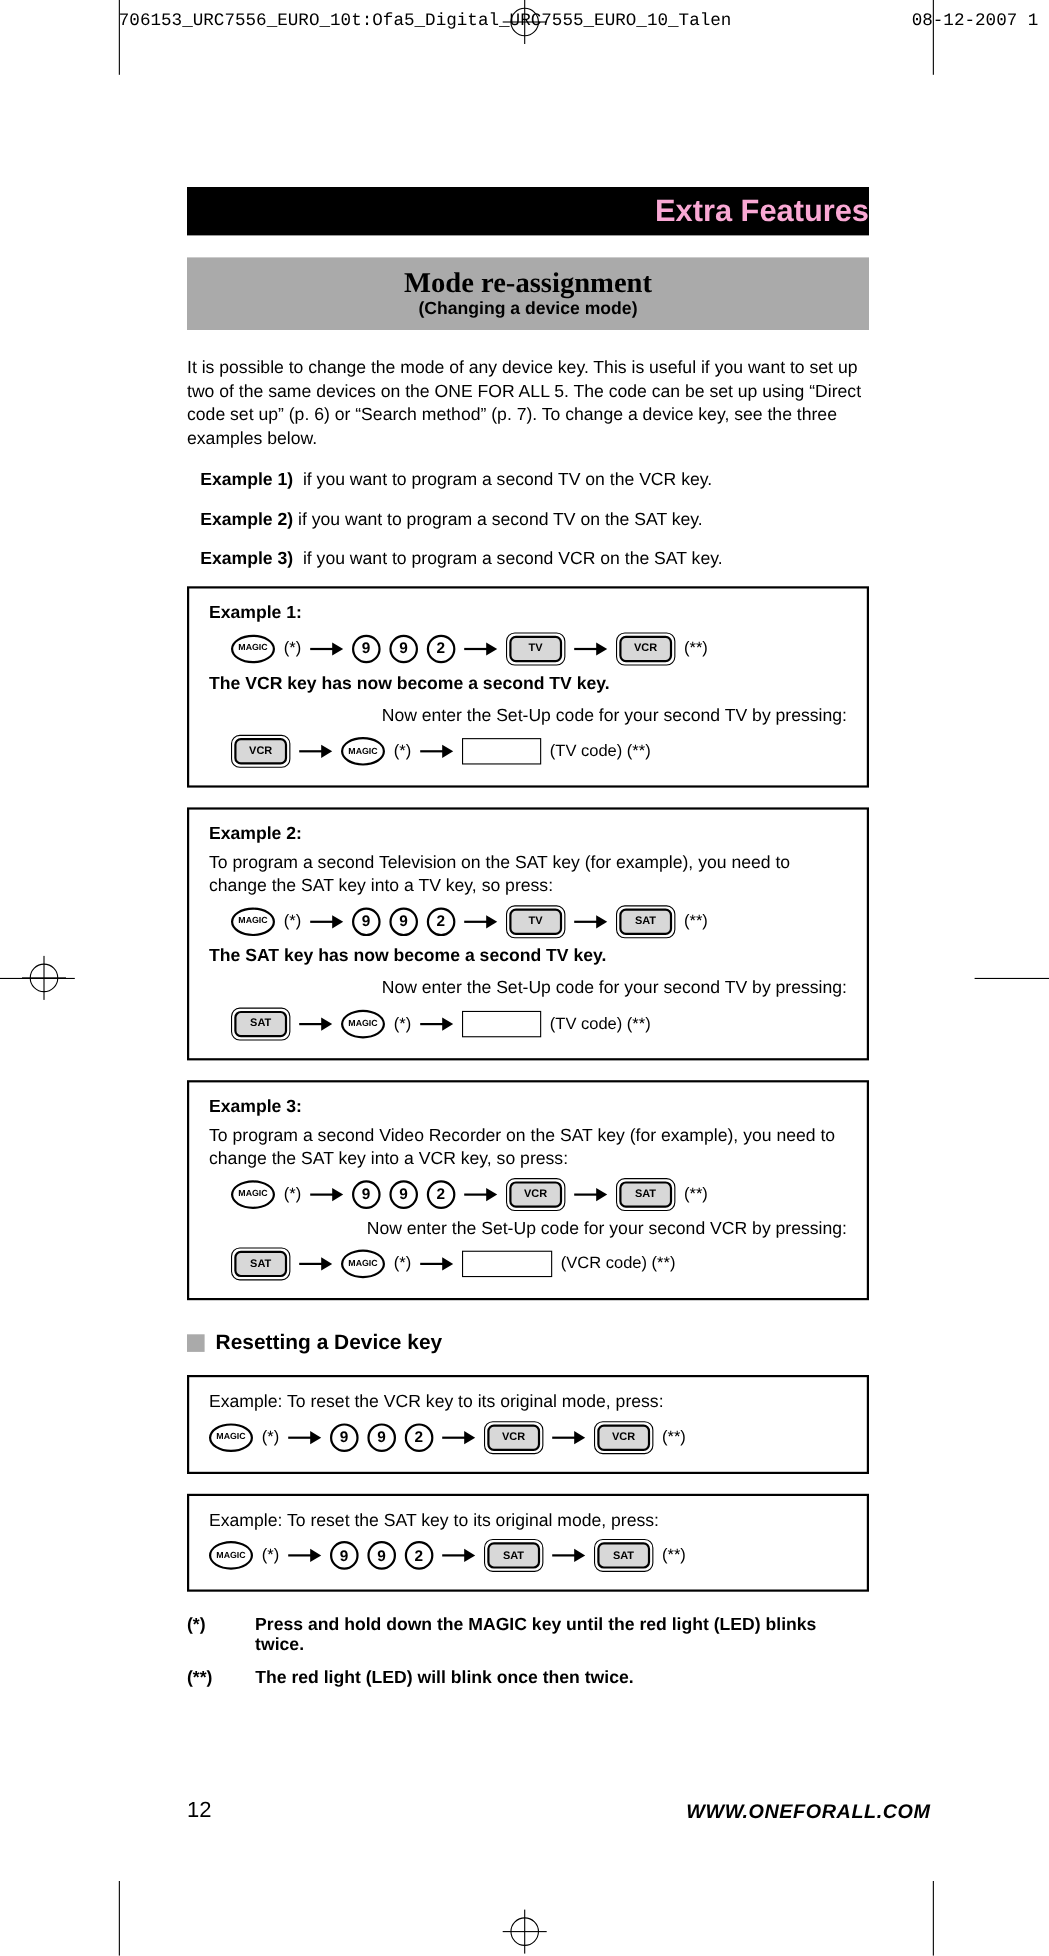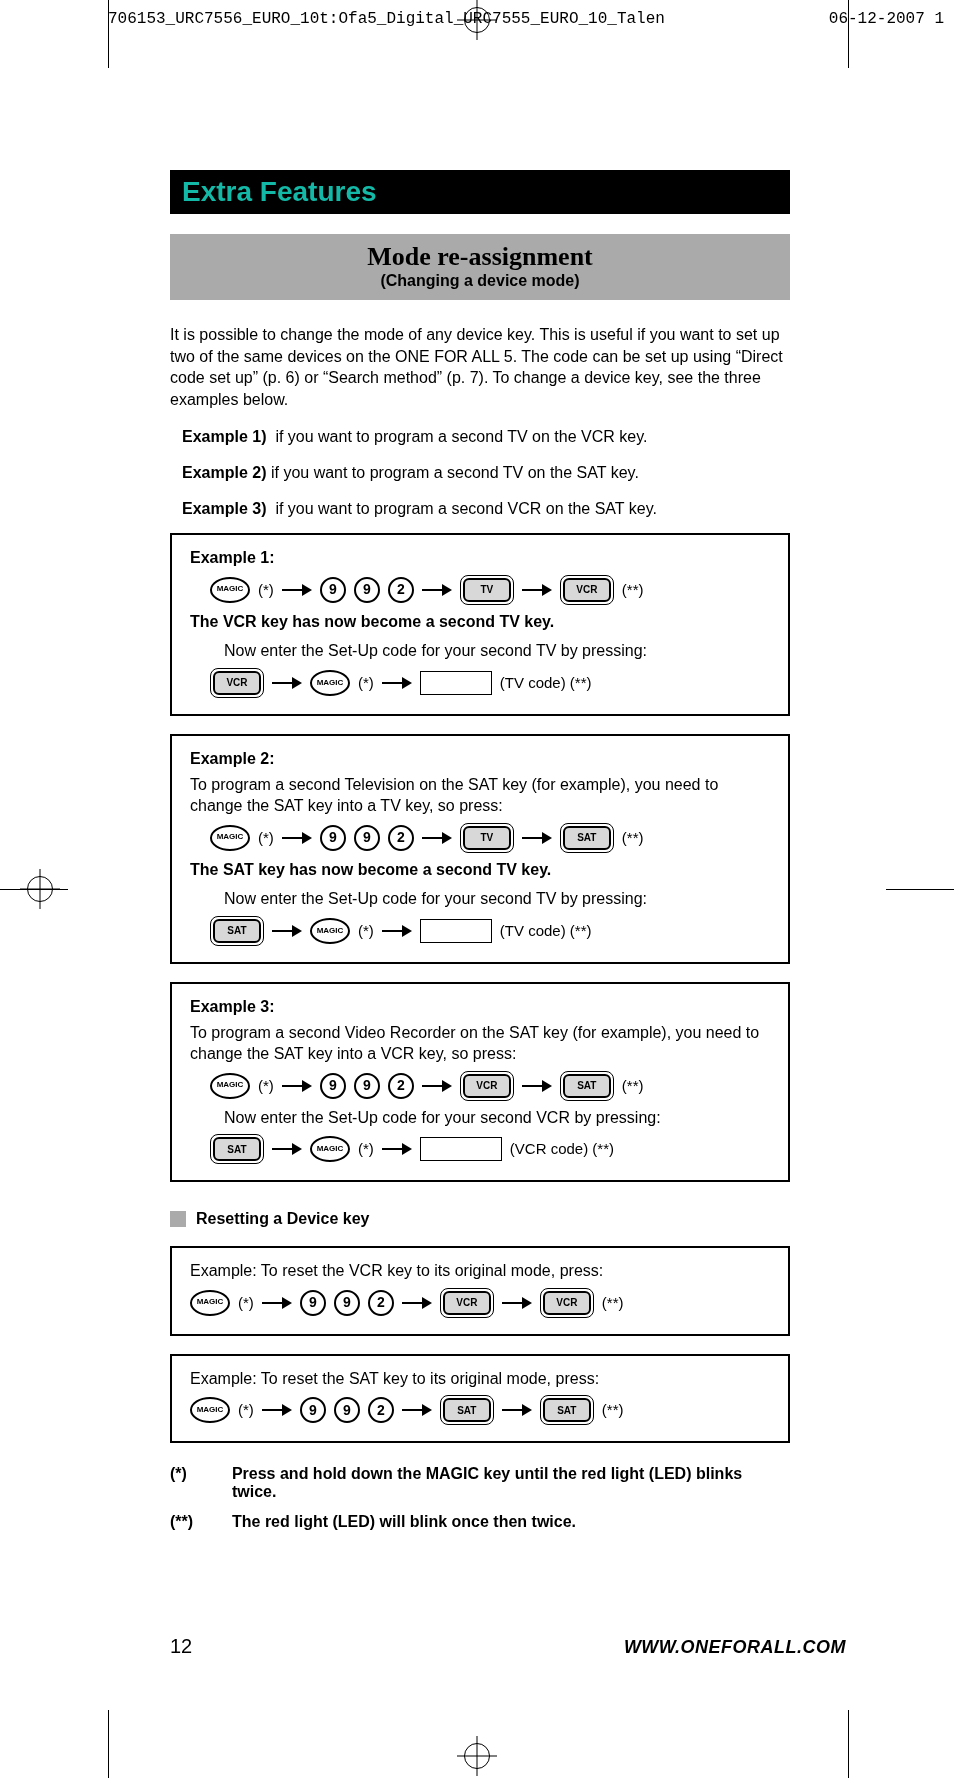--- a/index.html
+++ b/index.html
@@ -24,25 +24,25 @@
   .crop-side-left { left: 0; top: 50%; width: 68px; height: 1px; }
   .crop-side-right { right: 0; top: 50%; width: 68px; height: 1px; }
   .content {
     position: absolute;
     left: 170px;
     top: 170px;
     width: 620px;
   }
   .ef-bar {
     background: #000;
-    color: #14b8a6;
-    text-align: left;
+    color: #f9a8d4;
+    text-align: right;
     font-weight: bold;
     font-size: 28px;
-    padding: 6px 12px;
+    padding: 6px 0;
     margin-bottom: 20px;
     font-family: Arial, sans-serif;
   }
   .gray-bar {
     background: #aaa;
     text-align: center;
     padding: 8px 0 10px 0;
     margin-bottom: 24px;
   }
   .gray-bar .title {
@@ -60,21 +60,21 @@
   .ex-line b, .ex-box b { font-weight: bold; }
   .ex-box {
     border: 2px solid #000;
     padding: 12px 18px 10px 18px;
     margin: 0 0 18px 0;
     font-size: 16px;
     line-height: 1.35;
   }
   .ex-box .hd { font-weight: bold; margin-bottom: 4px; }
   .ex-box .result { font-weight: bold; margin: 4px 0 8px 0; }
-  .ex-box .sub { margin: 0 0 6px 34px; }
+  .ex-box .sub { margin: 0 0 6px 34px; text-align: right; }
   .seq { display: flex; align-items: center; flex-wrap: wrap; gap: 8px; margin: 6px 0; padding-left: 20px;}
   .seq2 { padding-left: 20px; }
   .arrow {
     display: inline-block;
     width: 30px; height: 12px;
     position: relative;
   }
   .arrow::before {
     content: ""; position: absolute; left: 0; top: 5px; width: 22px; height: 2px; background: #000;
   }
@@ -107,21 +107,21 @@
     border: 1px solid #000; border-radius: 8px; padding: 2px;
   }
   .placeholder {
     display: inline-block; border: 1px solid #000;
     width: 70px; height: 22px;
   }
   .placeholder.wide { width: 80px; }
   .ann { font-size: 15px; }
   .section-hd {
     display: flex; align-items: center; gap: 10px;
-    font-weight: bold; font-size: 16px; margin: 28px 0 18px 0;
+    font-weight: bold; font-size: 19px; margin: 28px 0 18px 0;
   }
   .section-hd .sq { width: 16px; height: 16px; background: #aaa; }
   .footnotes { margin-top: 22px; font-size: 16px; }
   .footnotes .fn { display: flex; gap: 18px; margin-bottom: 12px; font-weight: bold; }
   .footnotes .fn .fk { width: 44px; }
   .pnum {
     position: absolute; left: 170px; bottom: 120px;
     font-size: 20px;
   }
   .website {
@@ -158,21 +158,21 @@
   <div class="crop-mark crop-bot-a"></div>
   <div class="crop-mark crop-bot-b"></div>
   <div class="crop-mark crop-side-left"></div>
   <div class="crop-mark crop-side-right"></div>
   <div class="center-target ct-top"></div>
   <div class="center-target ct-bot"></div>
   <div class="center-target ct-left"></div>
 
   <div class="top-runner">
     <span>706153_URC7556_EURO_10t:Ofa5_Digital_URC7555_EURO_10_Talen</span>
-    <span>06-12-2007  1</span>
+    <span>08-12-2007  1</span>
   </div>
 
   <div class="content">
     <div class="ef-bar">Extra Features</div>
     <div class="gray-bar">
       <div class="title">Mode re-assignment</div>
       <div class="sub">(Changing a device mode)</div>
     </div>
 
     <p>It is possible to change the mode of any device key. This is useful if you want to set up two of the same devices on the ONE FOR ALL 5. The code can be set up using “Direct code set up” (p. 6) or “Search method” (p. 7). To change a device key, see the three examples below.</p>

